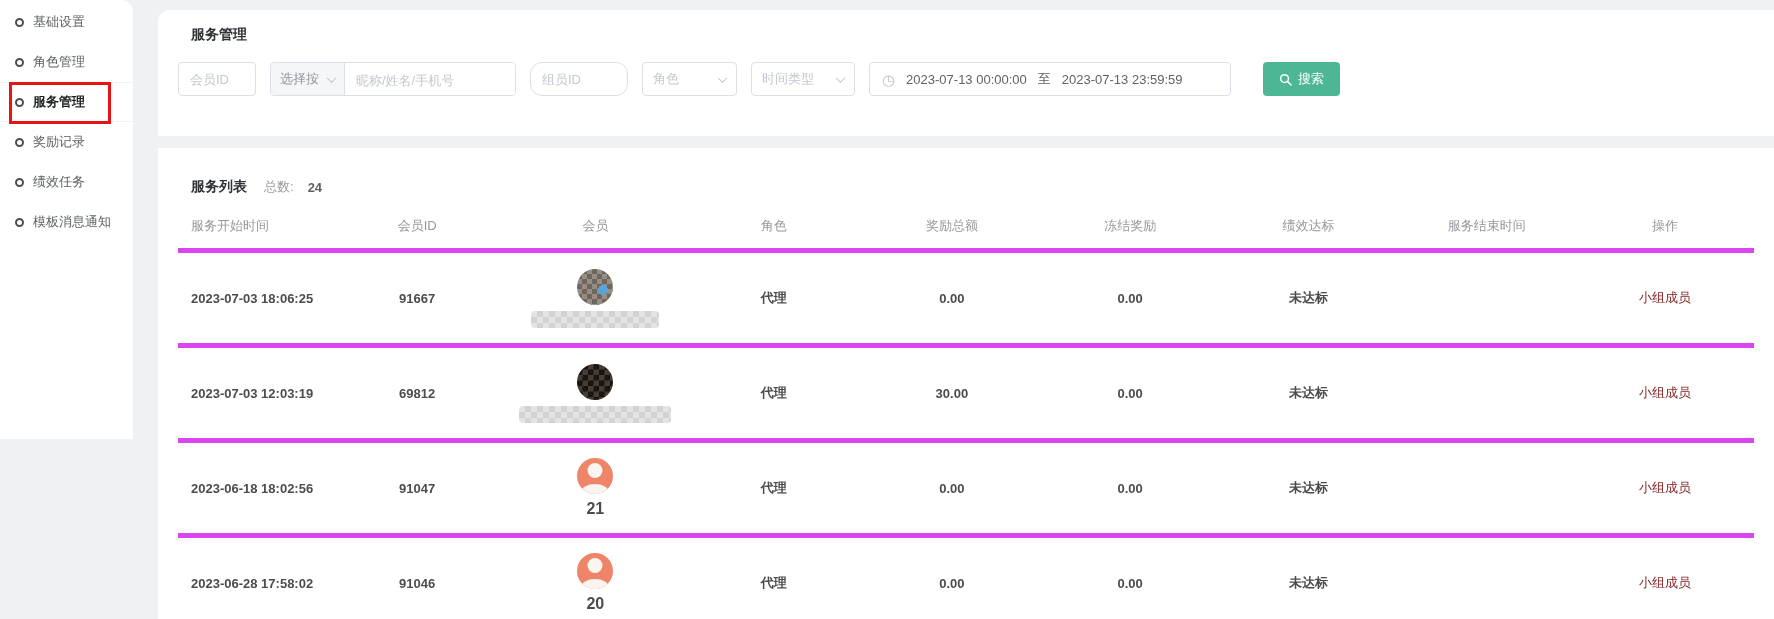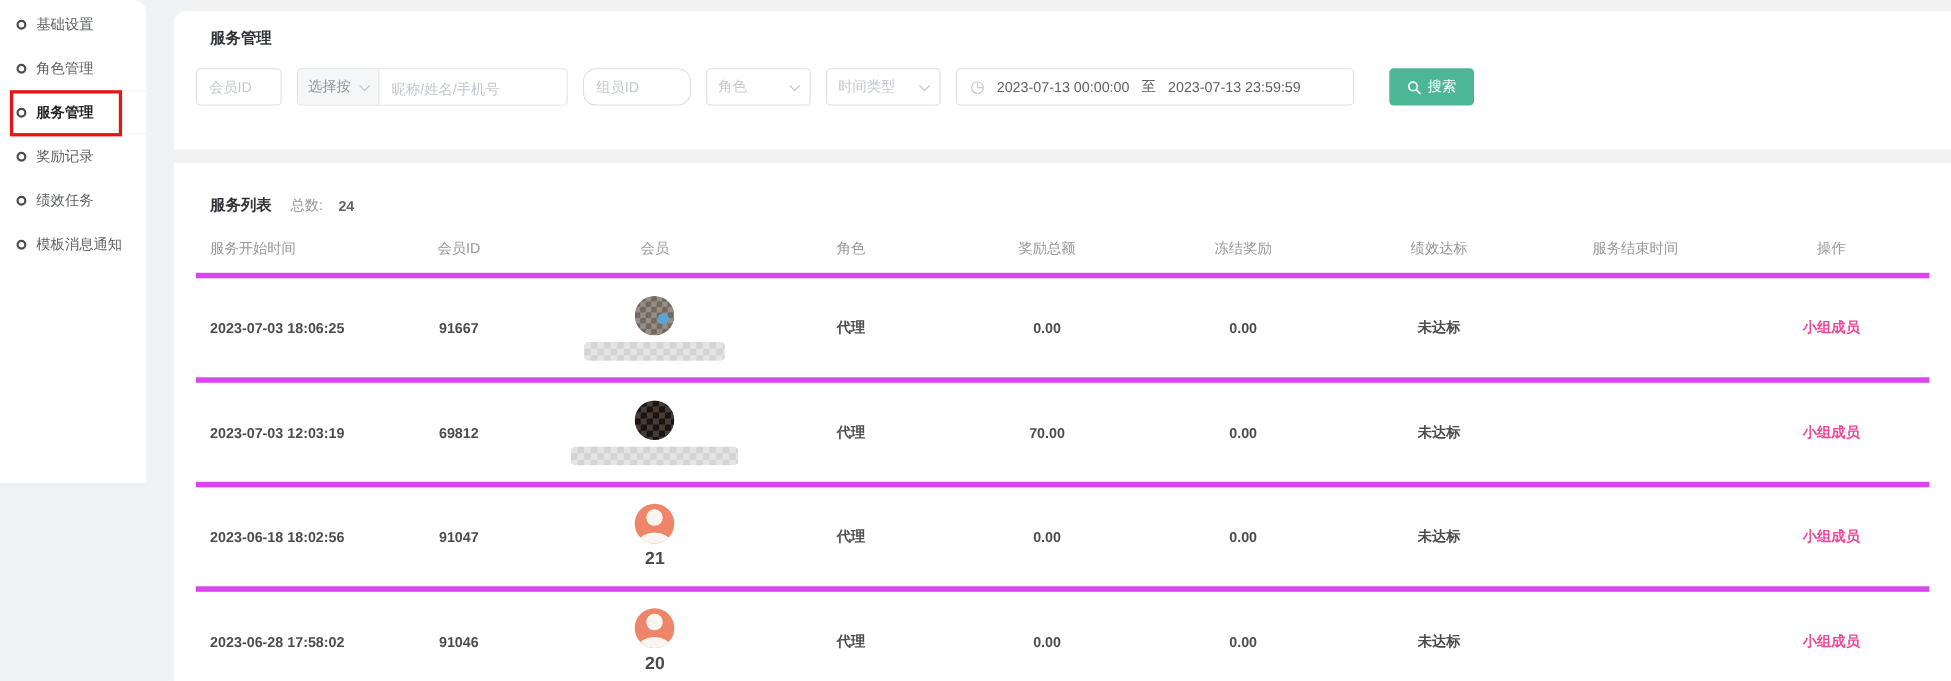--- a/index.html
+++ b/index.html
@@ -83,21 +83,21 @@
     cursor:pointer; font-family:inherit;
   }
   
   .tbl { margin:8px 20px 0; }
   .thead, .tr { display:grid; grid-template-columns:150px repeat(8,1fr); align-items:center; }
   .thead { height:44px; }
   .th { font-size:13px; color:#95979b; text-align:center; }
   .th.first, .td.first { text-align:left; padding-left:13px; }
   .tr { height:95px; border-top:5px solid #d946ef; }
   .td { font-size:13px; color:#4c4c4e; font-weight:bold; text-align:center; }
-  .td.action-cell a { color:#ec4899; font-weight:bold; cursor:pointer; text-decoration:none; }
+  .td.action-cell a { color:#7f1d1d; font-weight:normal; cursor:pointer; text-decoration:none; }
   .member-cell { display:flex; flex-direction:column; align-items:center; gap:6px; }
   .avatar { width:36px; height:36px; border-radius:50%; flex:0 0 auto; }
   .avatar.mosaic-light {
     background-color:#978d84;
     background-image:
       radial-gradient(circle at 72% 58%, #58a4d6 0 5px, transparent 5px),
       linear-gradient(45deg,#6f665e 25%,transparent 25%,transparent 75%,#6f665e 75%),
       linear-gradient(45deg,#6f665e 25%,transparent 25%,transparent 75%,#6f665e 75%);
     background-size:100% 100%,10px 10px,10px 10px;
     background-position:0 0,0 0,5px 5px;
@@ -253,21 +253,21 @@
       </div>
 
       <div class="tr">
         <span class="td first">2023-07-03 12:03:19</span>
         <span class="td">69812</span>
         <span class="td member-cell">
           <span class="avatar mosaic-dark"></span>
           <span class="name-mosaic w2"></span>
         </span>
         <span class="td">代理</span>
-        <span class="td">70.00</span>
+        <span class="td">30.00</span>
         <span class="td">0.00</span>
         <span class="td">未达标</span>
         <span class="td"></span>
         <span class="td action-cell">
           <a>小组成员</a>
         </span>
       </div>
 
       <div class="tr">
         <span class="td first">2023-06-18 18:02:56</span>

